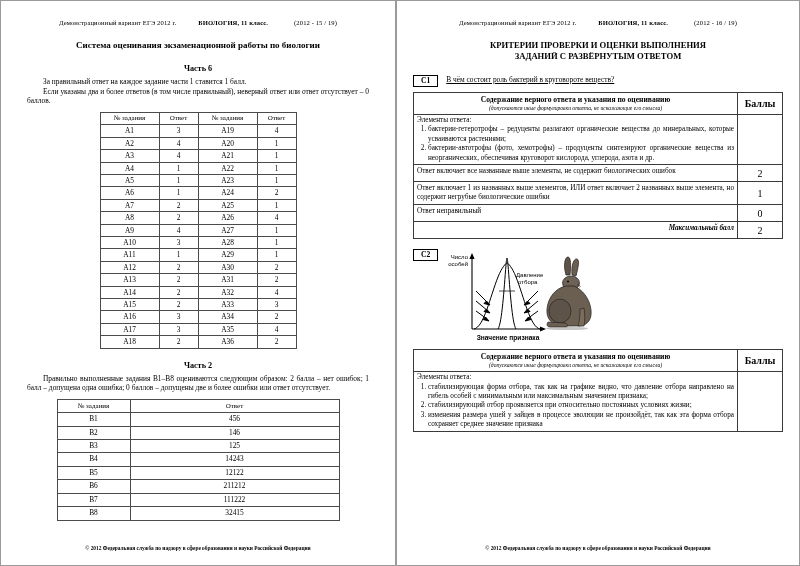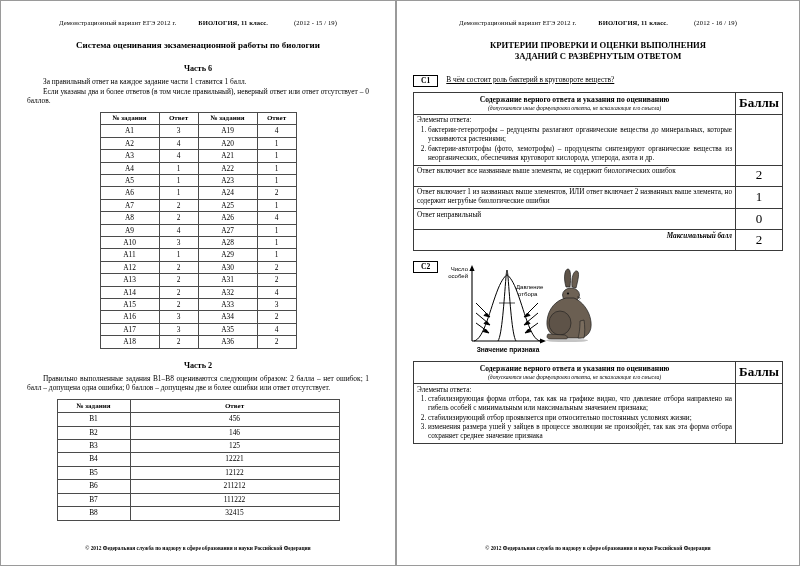--- a/index.html
+++ b/index.html
@@ -69,21 +69,21 @@
     background:#fff;
   }
   table.ans th, table.ans td{
     border:1px solid #4b4b4b;
     text-align:center;
     font-size:7.4px;
     padding:0;
     height:11.4px;
     line-height:11.4px;
   }
-  table.ans th{font-weight:bold;font-size:7px;}
+  table.ans th{font-weight:normal;font-size:7px;}
   table.ans.t1 .c-num{width:58px;}
   table.ans.t1 .c-ans{width:38px;}
   table.ans.t2 .c-num{width:72px;}
   table.ans.t2 .c-ans{width:208px;}
   table.ans.t2 td,table.ans.t2 th{height:12.4px;line-height:12.4px;}
   .table-wrap{margin:6px 0 0 0;}
 
   
   .footer{
     position:absolute;
@@ -124,21 +124,21 @@
   }
   table.crit td.hdr{
     text-align:center;font-weight:bold;font-size:7.6px;
     padding:2px 3px 2px 3px;
   }
   table.crit td.hdr .sub{
     display:block;font-weight:normal;font-style:italic;font-size:5.6px;
     line-height:1.2;margin-top:0px;
   }
   table.crit td.score{
-    text-align:center;width:38px;font-size:13px;vertical-align:middle;
+    text-align:center;width:38px;font-size:10px;vertical-align:middle;
   }
   table.crit td.just{text-align:justify;}
   table.crit td.max{
     text-align:right;font-style:italic;font-weight:bold;font-size:7.2px;
   }
   table.crit ol{margin:0;padding-left:11px;}
   table.crit li{margin:0;text-align:justify;}
   .elem-lbl{display:block;margin-bottom:0px;}
 
   .divider{
@@ -307,21 +307,21 @@
               <tr>
                 <td class="c-num">B2</td>
                 <td class="c-ans">146</td>
               </tr>
               <tr>
                 <td class="c-num">B3</td>
                 <td class="c-ans">125</td>
               </tr>
               <tr>
                 <td class="c-num">B4</td>
-                <td class="c-ans">12221</td>
+                <td class="c-ans">14243</td>
               </tr>
               <tr>
                 <td class="c-num">B5</td>
                 <td class="c-ans">12122</td>
               </tr>
               <tr>
                 <td class="c-num">B6</td>
                 <td class="c-ans">211212</td>
               </tr>
               <tr>

